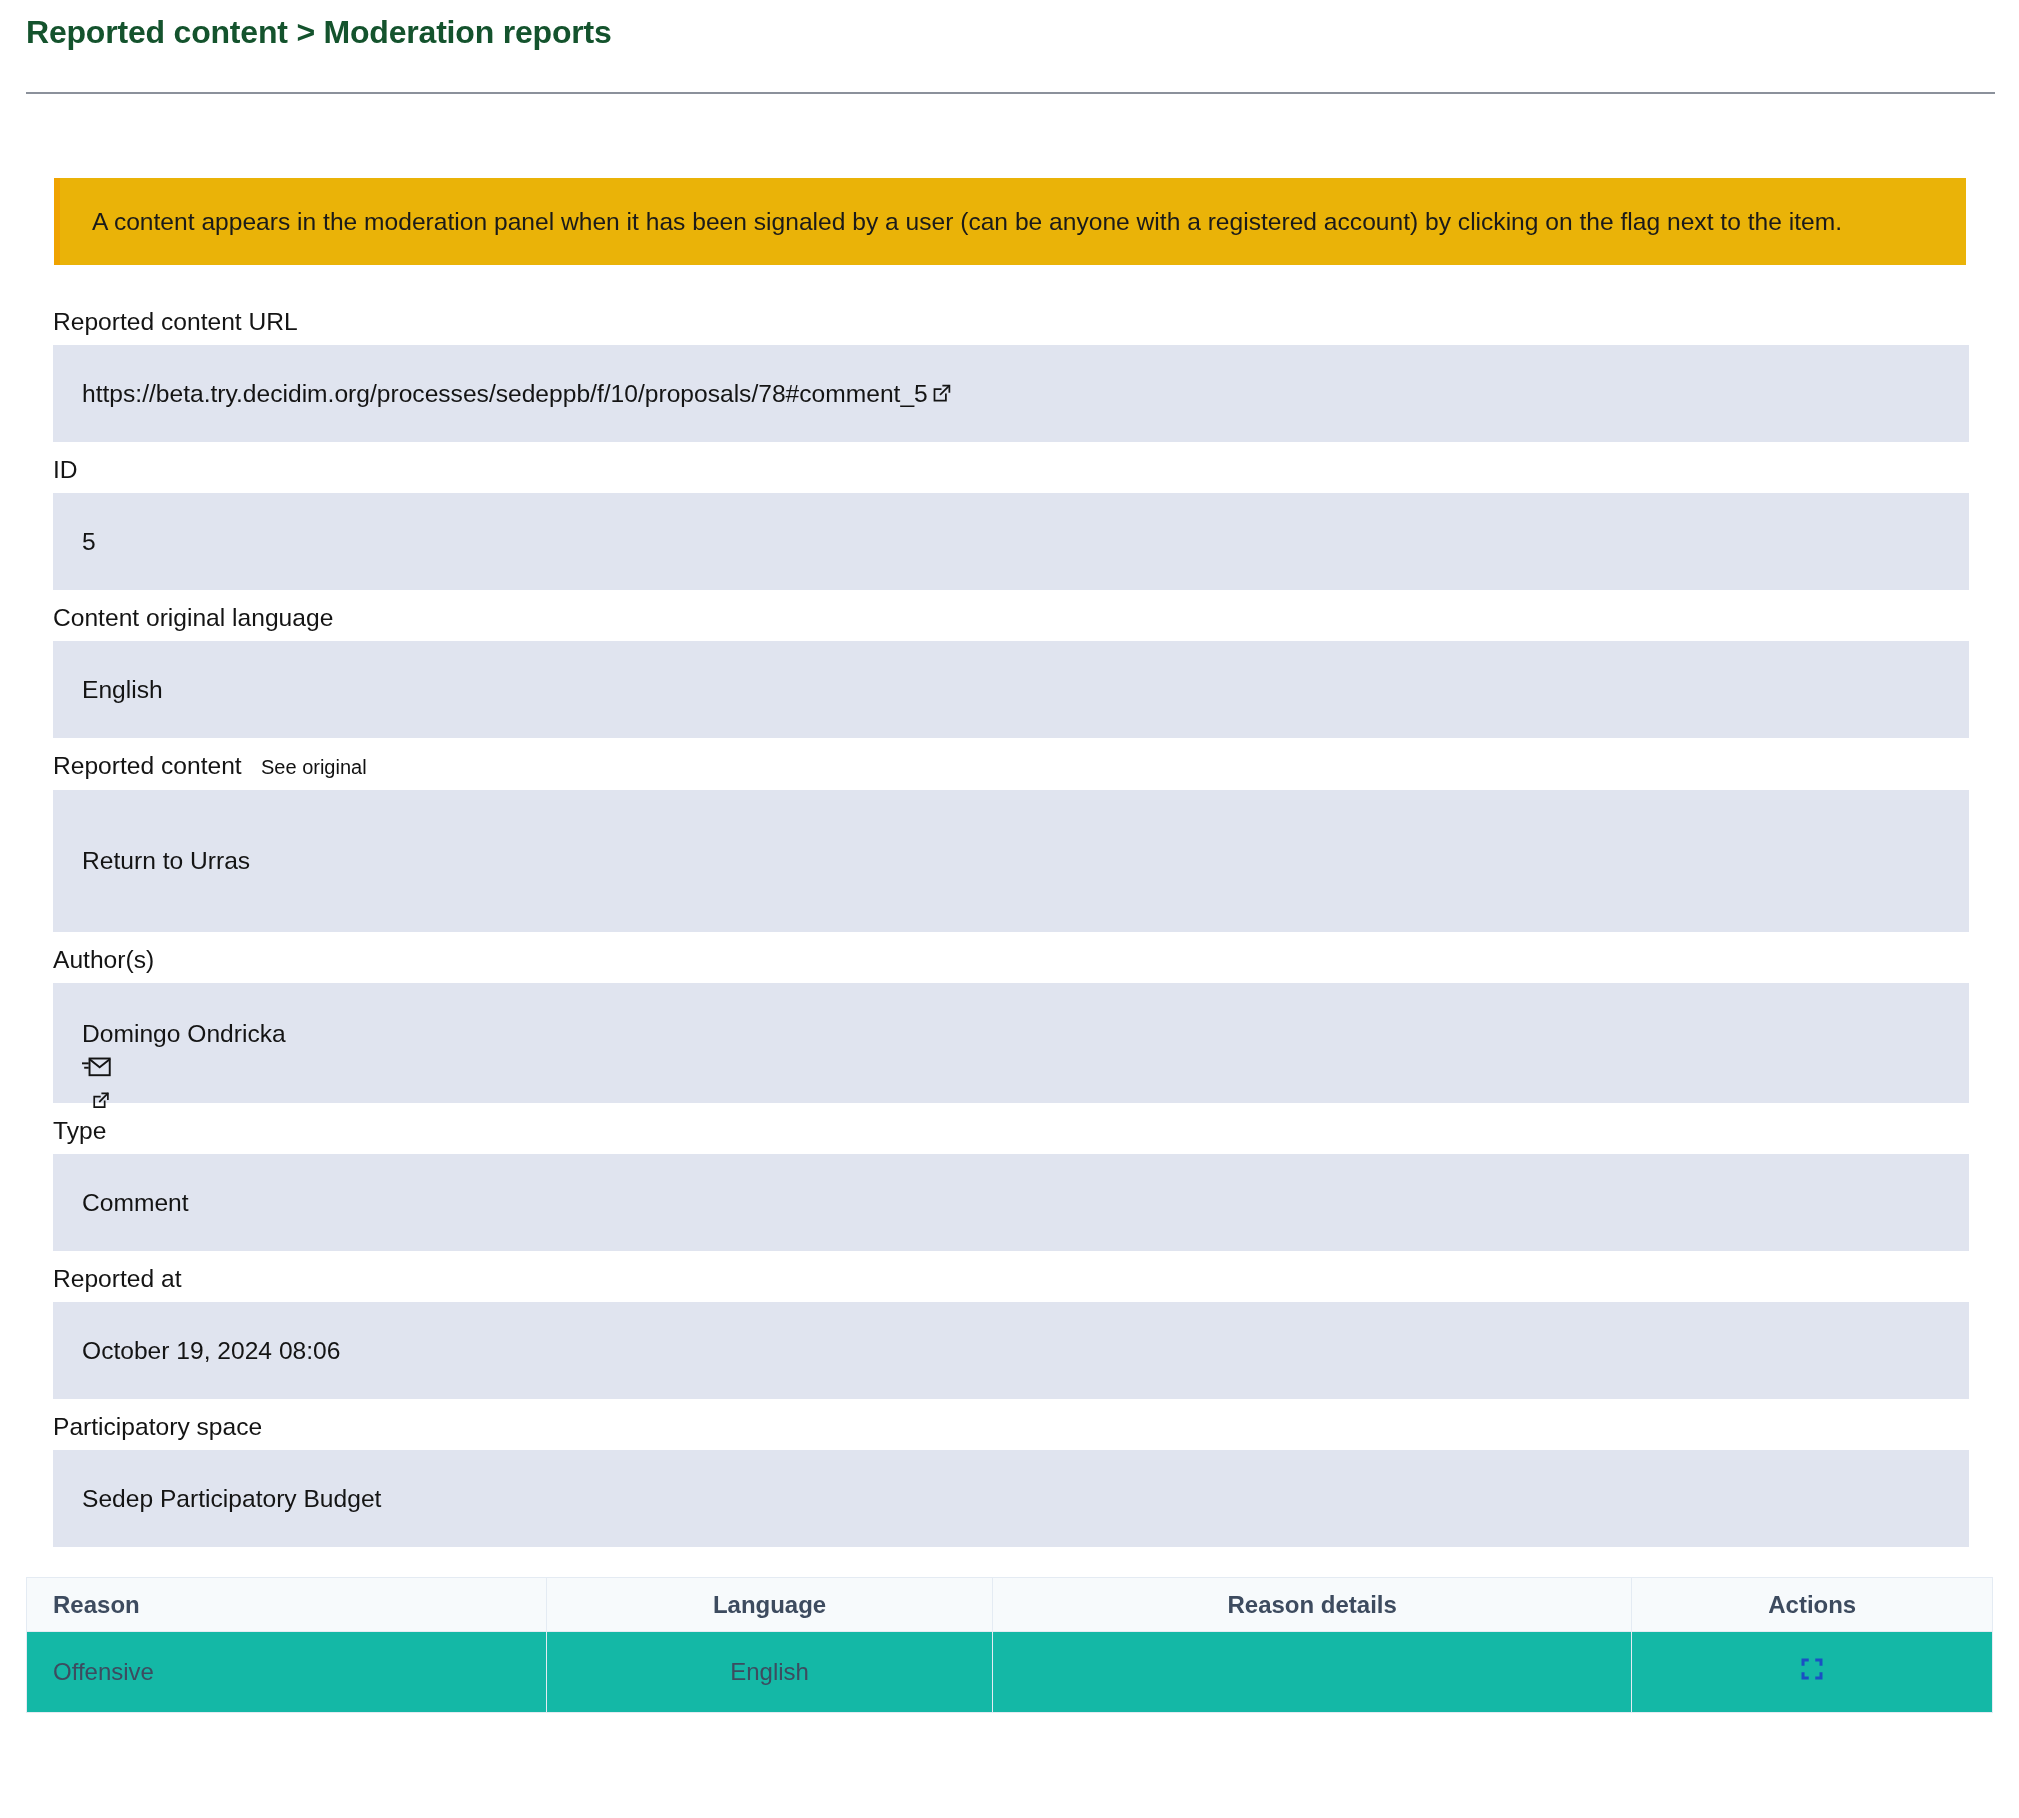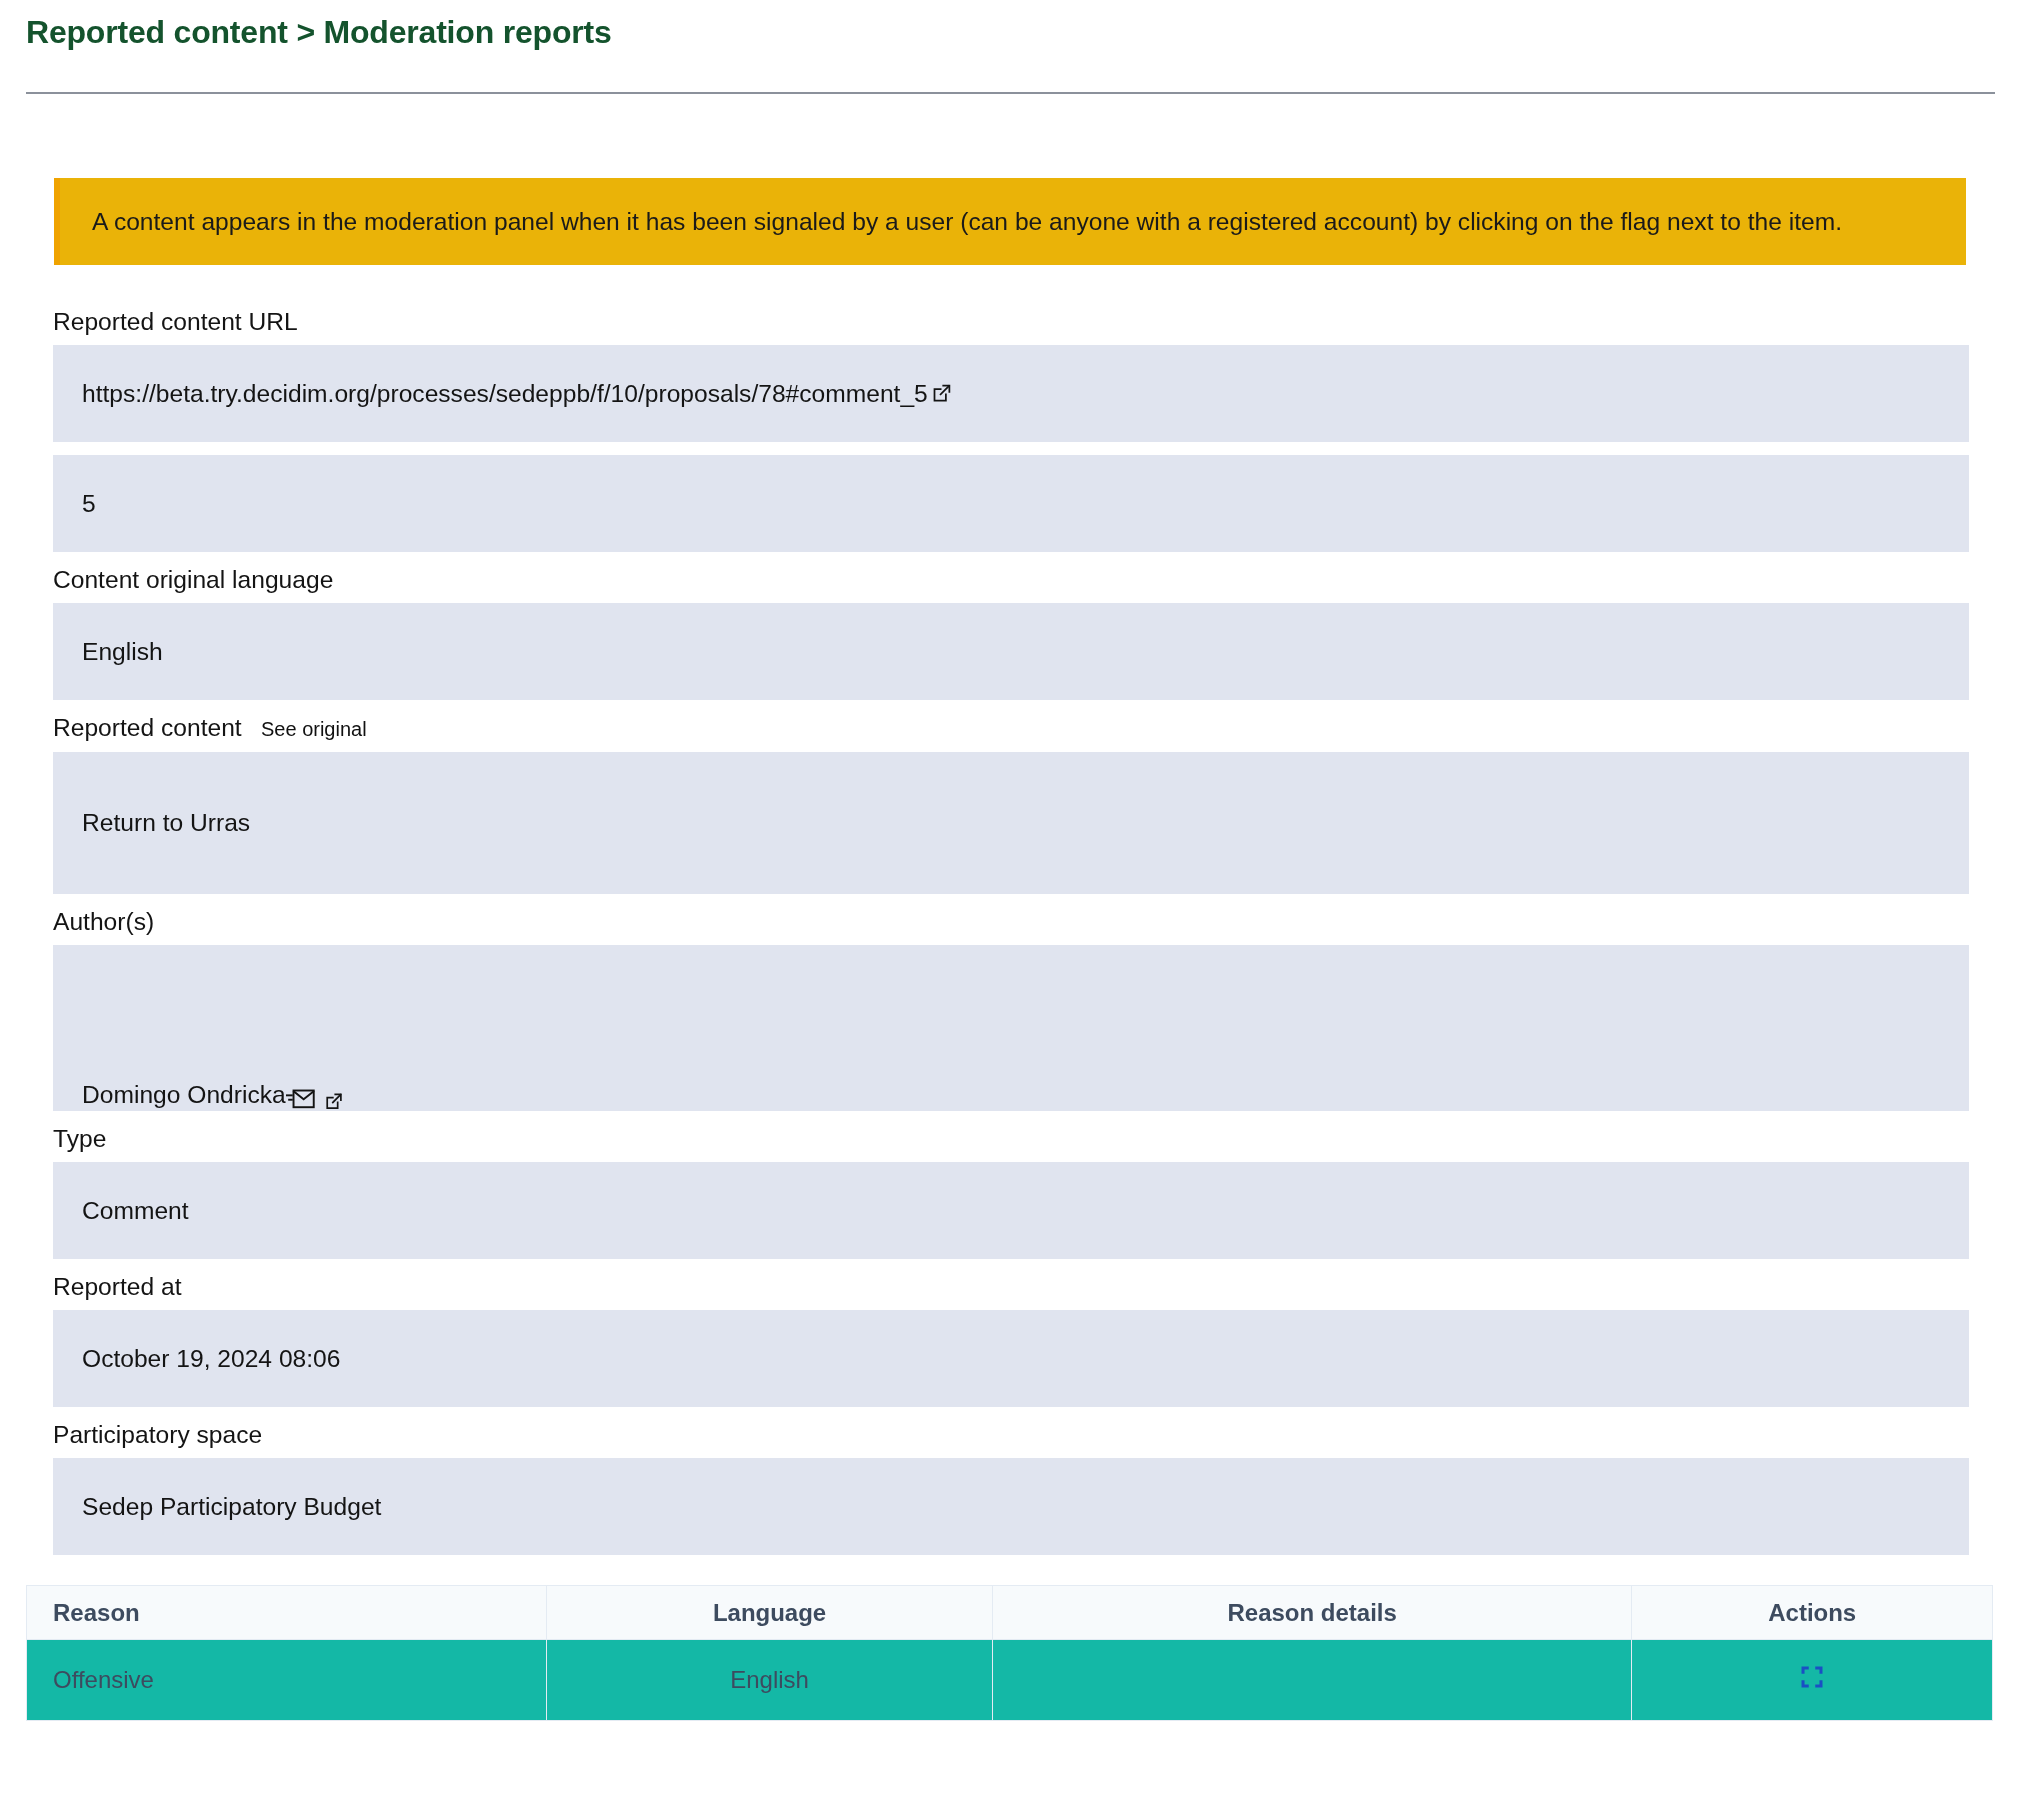--- a/index.html
+++ b/index.html
@@ -63,23 +63,23 @@
     margin-bottom: 13px;
   }
   .field-box.multiline {
     height: 142px;
     flex-direction: column;
     align-items: flex-start;
     justify-content: center;
     line-height: 44px;
   }
   .field-box.authors-box {
-    height: 166px;
-    flex-direction: row;
-    align-items: flex-end;
+    height: 120px;
+    flex-direction: column;
+    align-items: flex-start;
     justify-content: flex-start;
     padding-top: 35px;
   }
   .url-line { display: flex; align-items: center; gap: 3px; }
   .url-link { color: #141414; text-decoration: none; cursor: pointer; }
   .icon-btn { display: inline-flex; align-items: center; cursor: pointer; background: none; border: none; padding: 0; }
   .author-name { font-size: 24.6px; line-height: 32px; }
   .author-mail { margin-top: 4.4px; }
   .author-ext { margin-top: 11.4px; margin-left: 8.8px; }
   .reports-table {
@@ -132,20 +132,23 @@
       <span class="icon-btn">
         <svg width="21" height="21" viewBox="0 0 24 24" fill="none" stroke="#141414" stroke-width="2" stroke-linecap="square">
           <path d="M17 13v7H4V7h7"></path>
           <path d="M14 3h7v7"></path>
           <path d="M11 13 20.5 3.5"></path>
         </svg>
       </span>
     </span>
   </div>
 
+  <div class="field-label">
+    <span>ID</span>
+  </div>
   <div class="field-box">
     <span>5</span>
   </div>
 
   <div class="field-label">
     <span>Content original language</span>
   </div>
   <div class="field-box">
     <span>English</span>
   </div>

